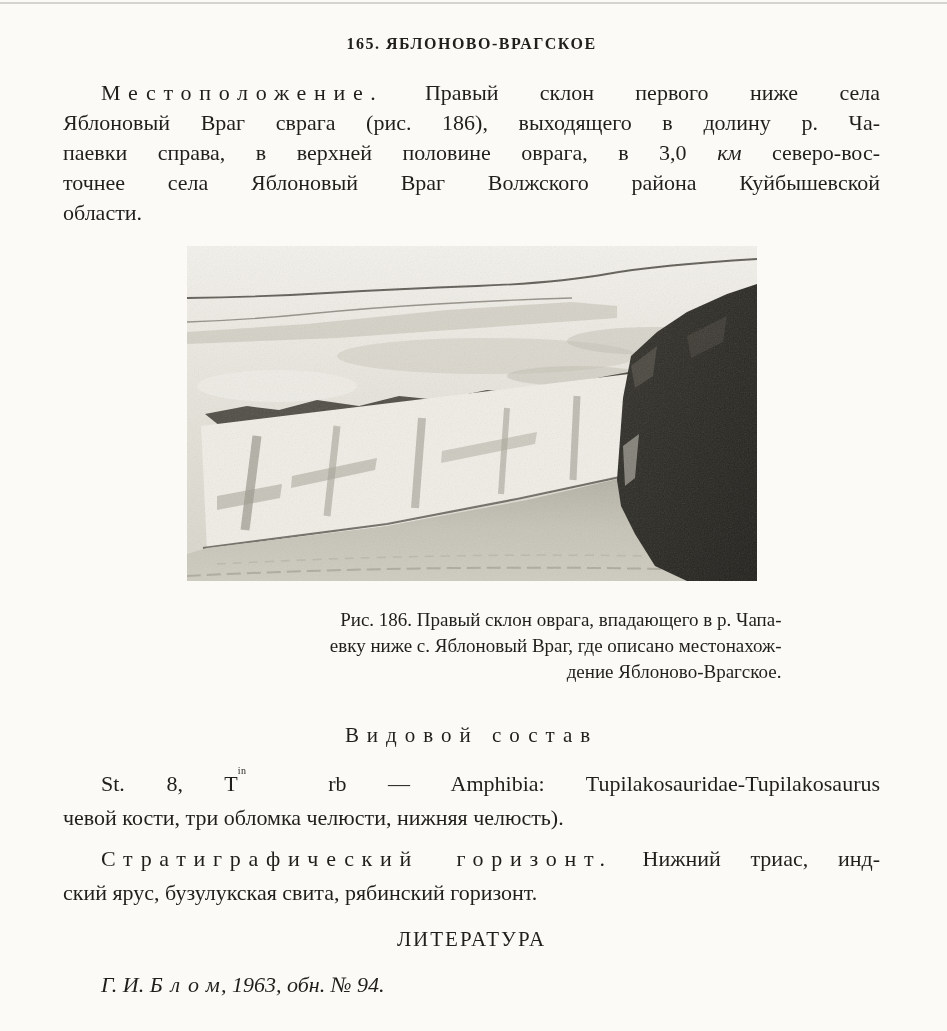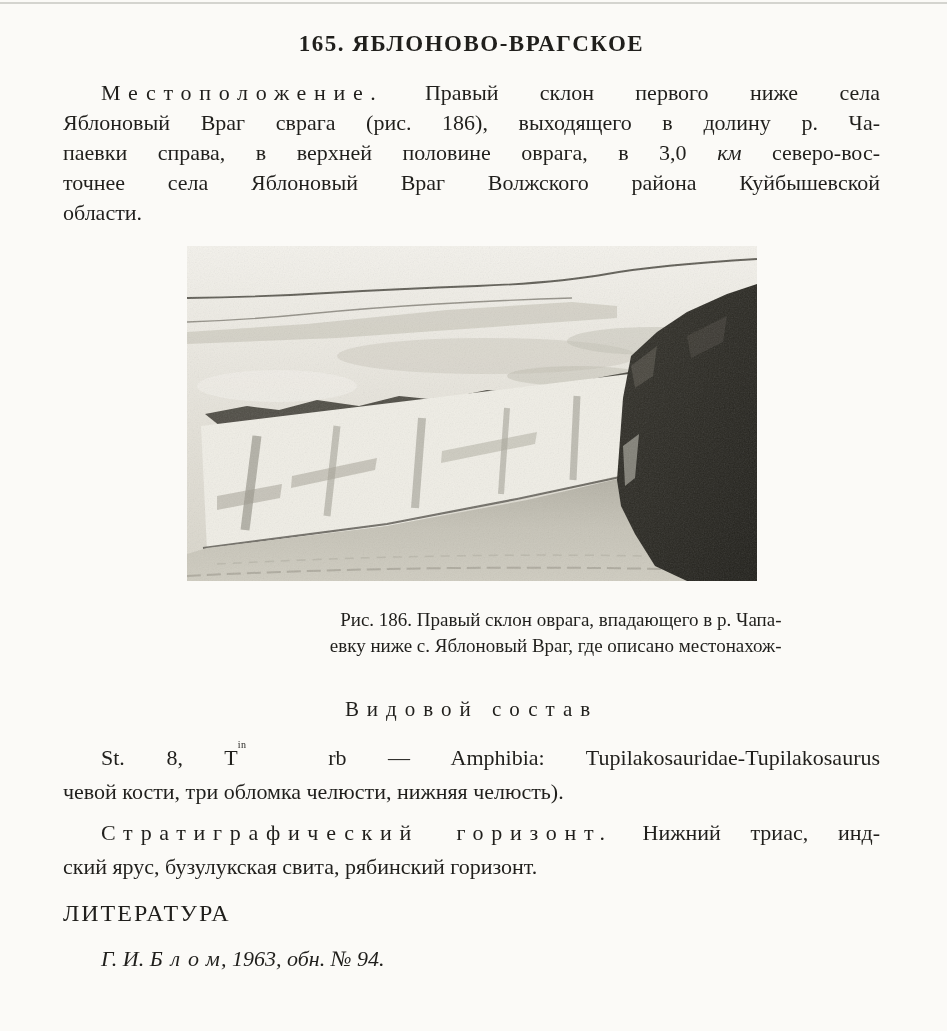--- a/index.html
+++ b/index.html
@@ -18,21 +18,21 @@
     width: 100%; height: 2px;
     background: #d4d4cf;
   }
   .page {
     position: relative;
     padding: 14px 67px 0 63px;
   }
   .doc-title {
     margin: 16px 0 0 0;
     text-align: center;
-    font-size: 23px;
+    font-size: 16px;
     line-height: 28px;
     font-weight: 700;
     letter-spacing: 1.5px;
   }
   .para { margin: 0; }
   .location-para { margin-top: 20px; }
   .line {
     font-size: 22px;
     line-height: 30px;
     text-align: justify;
@@ -72,21 +72,22 @@
   }
   .species-para { margin-top: 18px; }
   .wide-line {
     font-size: 22px;
     line-height: 34px;
     text-align: justify;
   }
   .strat-para { margin-top: 7px; }
   .lit-head {
     margin: 16px 0 0 0;
-    font-size: 24px;
+    text-align: center;
+    font-size: 21px;
     line-height: 26px;
     font-weight: 400;
     letter-spacing: 2px;
   }
   .lit-entry {
     margin-top: 18px;
     font-size: 22px;
     line-height: 30px;
     text-indent: 38px;
     text-align: left;
@@ -171,20 +172,21 @@
       <path d="M444,120 L470,100 L466,130 L448,142 Z" fill="#55524a" opacity="0.7"></path>
       <path d="M500,90 L540,70 L536,96 L504,112 Z" fill="#47453d" opacity="0.6"></path>
 
       <rect width="570" height="335" filter="url(#grainF)" opacity="0.16"></rect>
     </svg>
   </div>
 
   <div class="caption">
     <div>Рис. 186. Правый склон оврага, впадающего в р. Чапа-</div>
     <div>евку ниже с. Яблоновый Враг, где описано местонахож-</div>
+    <div>дение Яблоново-Врагское.</div>
   </div>
 
   <h2 class="section-head">Видовой состав</h2>
 
   <div class="para species-para">
     <div class="wide-line jl indent"><span>St. 8, T</span><sup class="sup">in</sup><span class="tgap"></span>
       <span>rb — Amphibia: Tupilakosauridae-Tupilakosaurus</span></div>
     <div class="wide-line">чевой кости, три обломка челюсти, нижняя челюсть).</div>
   </div>
 

